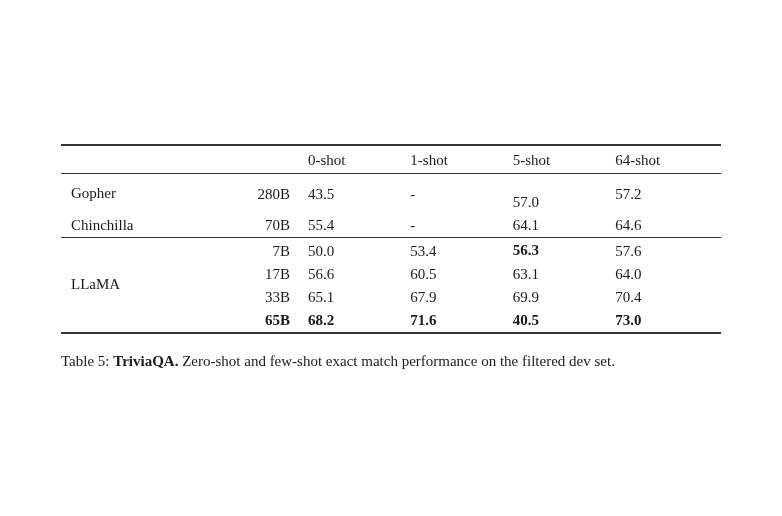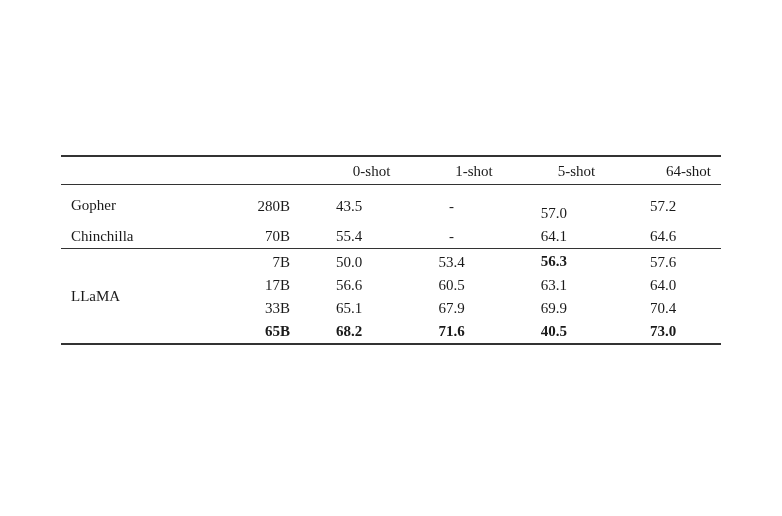--- a/index.html
+++ b/index.html
@@ -24,27 +24,26 @@
       margin-bottom: 16px;
     }
     .top-border {
       border-top: 2px solid #333;
     }
     .header-bottom-border {
       border-bottom: 1.5px solid #333;
     }
     th {
       font-weight: normal;
-      text-align: right;
+      text-align: left;
       padding: 4px 10px;
       font-size: 15px;
     }
     td {
       padding: 3px 10px;
-      text-align: center;
       font-size: 15px;
     }
     td.model-name {
       text-align: left;
       white-space: nowrap;
     }
     td.size {
       text-align: right;
       padding-right: 8px;
     }
@@ -124,13 +123,18 @@
         <tr>
       <td class="size" style="border-bottom:2px solid #333;font-weight:bold;">65B</td>
       <td style="border-bottom:2px solid #333;font-weight:bold;">68.2</td>
       <td style="border-bottom:2px solid #333;font-weight:bold;">71.6</td>
       <td style="border-bottom:2px solid #333;font-weight:bold;">40.5</td>
       <td style="border-bottom:2px solid #333;font-weight:bold;">73.0</td>
     </tr>
       </tbody>
   </table>
 
+  <div class="caption">
+    <span>Table 5:</span>
+    <span class="bold-text" style="font-weight:bold;">TriviaQA.</span>
+    <span> Zero-shot and few-shot exact match performance on the filtered dev set.</span>
+  </div>
 </div>
 
 </body></html>

